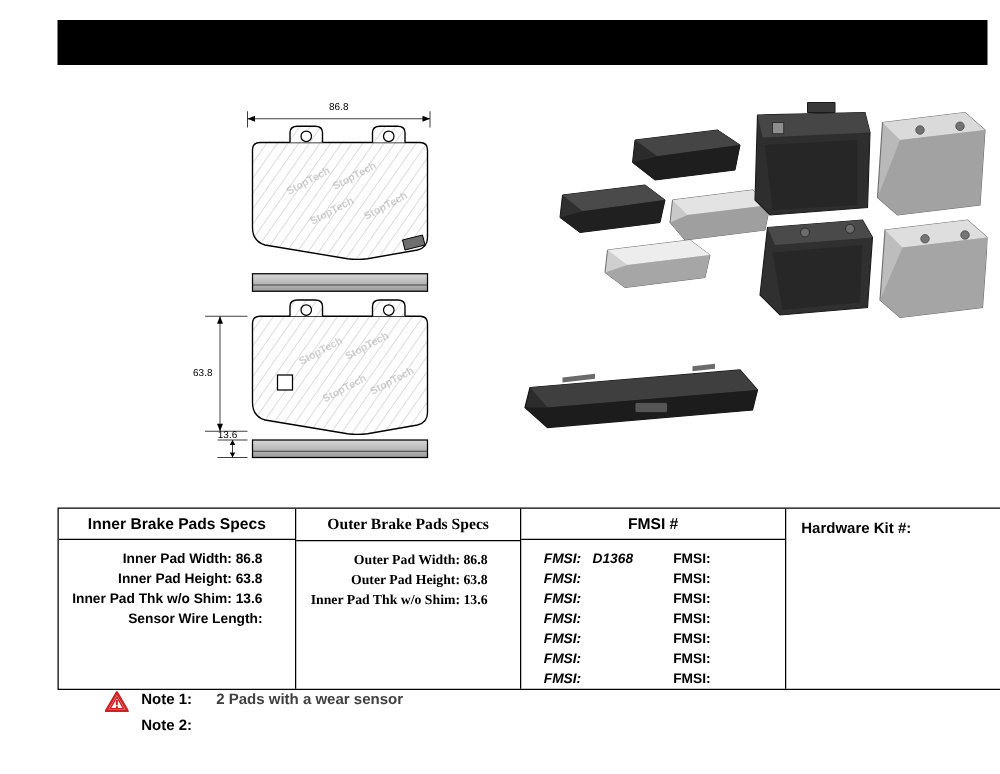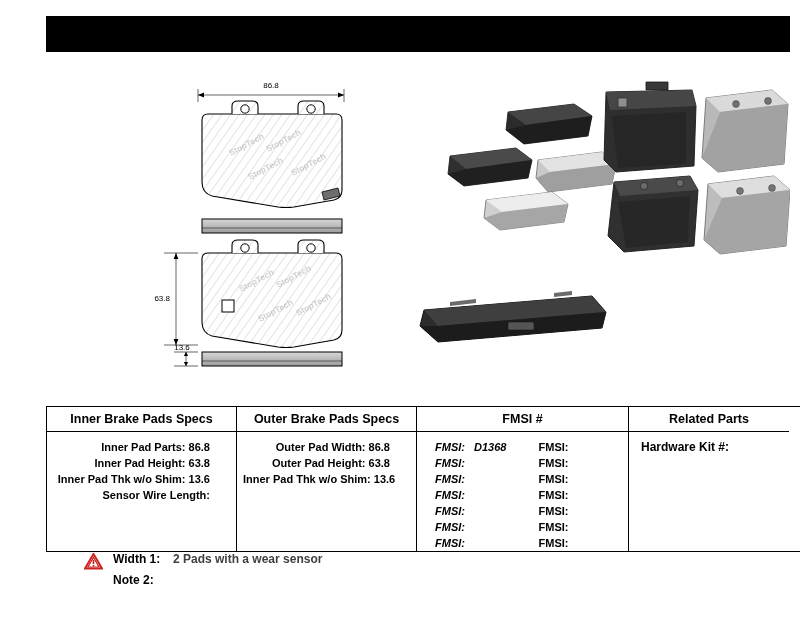--- a/index.html
+++ b/index.html
@@ -57,21 +57,21 @@
     display: flex;
     background: #ffffff;
   }
   .spec-col {
     box-sizing: border-box;
     border-right: 1px solid #000000;
     min-height: 140px;
   }
   .spec-col:last-child { border-right: none; }
   .col-inner { width: 190px; }
-  .col-outer { width: 180px; }
+  .col-outer { width: 180px; font-family: Liberation Serif, serif; }
   .col-fmsi { width: 212px; }
   .col-related { width: 160px; }
 
   .spec-col .col-head {
     font-size: 12.5px;
     font-weight: bold;
     text-align: center;
     padding: 5px 2px 5px 2px;
     border-bottom: 1px solid #000000;
     white-space: nowrap;
@@ -339,21 +339,21 @@
 
     </svg>
   </div>
 
   <div class="spec-table">
 
     <div class="spec-col col-inner">
       <div class="col-head">Inner Brake Pads Specs</div>
       <div class="col-body">
         <div class="kv-row">
-          <span>Inner Pad Parts:</span>
+          <span>Inner Pad Width:</span>
           <span class="val">86.8</span>
         </div>
         <div class="kv-row">
           <span>Inner Pad Height:</span>
           <span class="val">63.8</span>
         </div>
         <div class="kv-row">
           <span>Inner Pad Thk w/o Shim:</span>
           <span class="val">13.6</span>
         </div>
@@ -442,42 +442,41 @@
           </div>
           <div class="fmsi-line">
             <span>FMSI:</span>
             <span class="val"></span>
           </div>
         </div>
       </div>
     </div>
 
     <div class="spec-col col-related">
-      <div class="col-head">Related Parts</div>
       <div class="col-body">
         <div class="related-line">
           <span>Hardware Kit #:</span>
           <span class="val"></span>
         </div>
       </div>
     </div>
 
   </div>
 
   <div class="notes">
     <div class="note-row">
       <div class="warn-cell">
         <svg width="19" height="17" viewBox="0 0 19 17">
           <path d="M9.5 1 L18 15.5 L1 15.5 Z" fill="#ffffff" stroke="#cc2222" stroke-width="2"></path>
           <path d="M9.5 4.5 L15 14 L4 14 Z" fill="none" stroke="#cc2222" stroke-width="1.2"></path>
           <rect x="8.7" y="7" width="1.6" height="4.2" fill="#cc2222"></rect>
           <rect x="8.7" y="12" width="1.6" height="1.5" fill="#cc2222"></rect>
         </svg>
       </div>
-      <div class="note-label">Width 1:</div>
+      <div class="note-label">Note 1:</div>
       <div class="note-text">2 Pads with a wear sensor</div>
     </div>
     <div class="note-row">
       <div class="warn-cell"></div>
       <div class="note-label">Note 2:</div>
       <div class="note-text"></div>
     </div>
   </div>
 
 </div>

